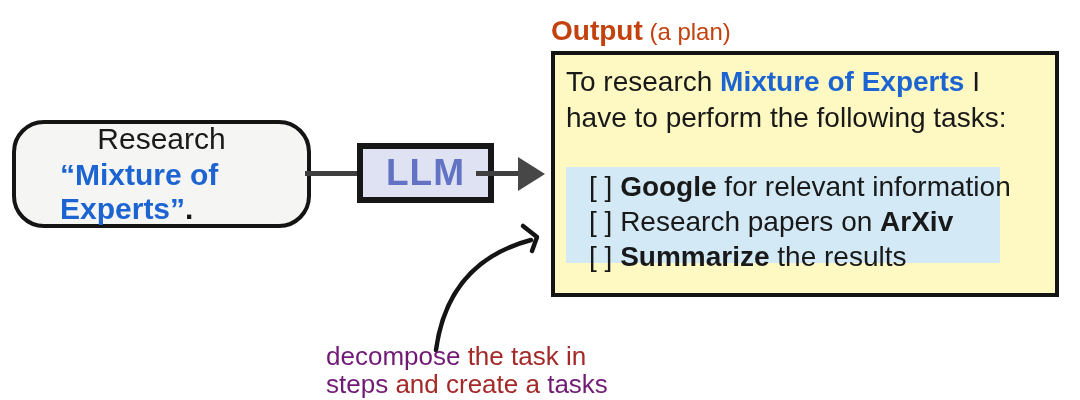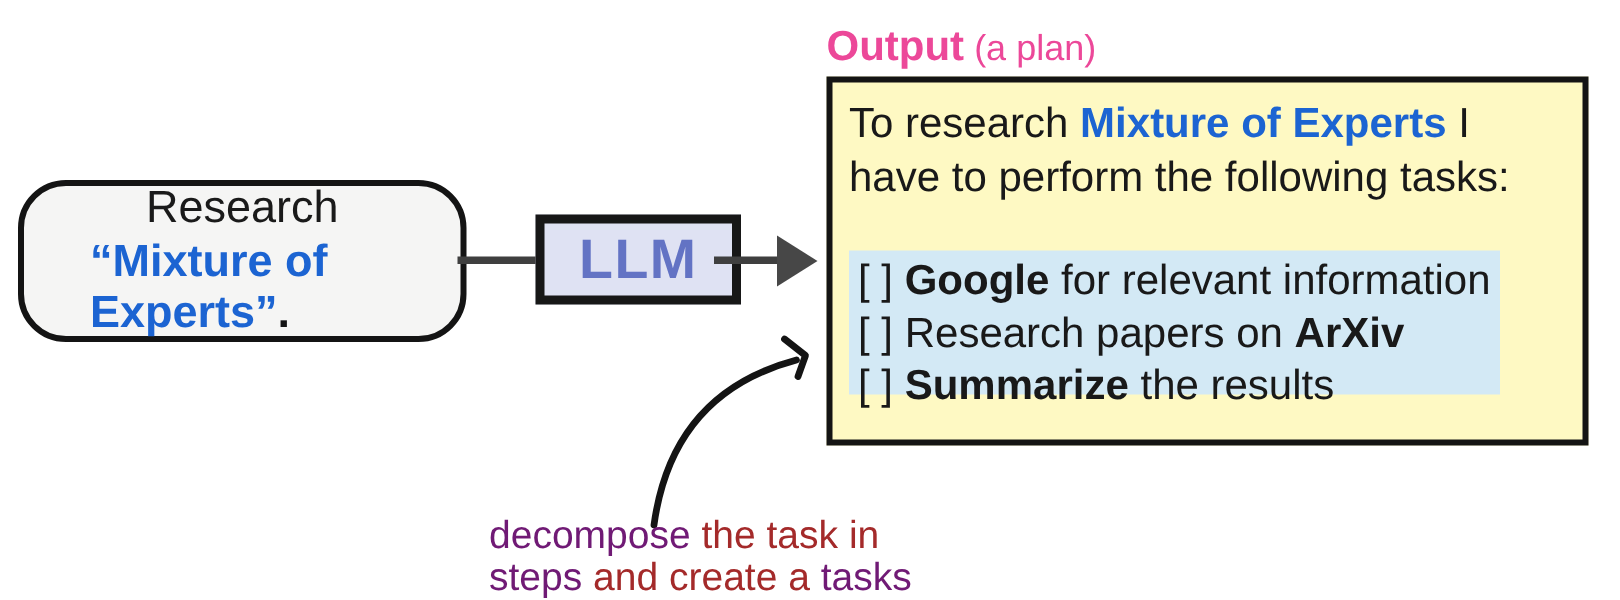--- a/index.html
+++ b/index.html
@@ -9,21 +9,21 @@
     width: 1080px;
     height: 400px;
     background: #ffffff;
     font-family: "Liberation Sans", sans-serif;
     overflow: hidden;
   }
   
   .flow-label {
     position: absolute;
     font-size: 24px;
-    color: #ec4899;
+    color: #c2410c;
     white-space: nowrap;
   }
   .flow-label .lbl-bold { font-size: 28px; font-weight: 700; }
   #input-label  { left: 17px;  top: 88px; }
   #output-label { left: 551px; top: 15px; }
 
   
   .input-box {
     position: absolute;
     left: 12px; top: 120px;
@@ -91,21 +91,21 @@
     line-height: 36px;
     color: #191919;
     white-space: nowrap;
   }
   .hl-blue { color: #1c64d2; font-weight: 700; }
   .task-highlight {
     position: absolute;
     left: 11px; top: 112px;
     width: 434px; height: 96px;
     background: #d3e9f5;
-    padding: 2px 0 0 6px;
+    padding: 2px 0 0 23px;
   }
   .task-line {
     font-size: 28px;
     line-height: 35px;
     color: #191919;
     white-space: nowrap;
   }
   .task-line .tb { font-weight: 700; }
 
   

